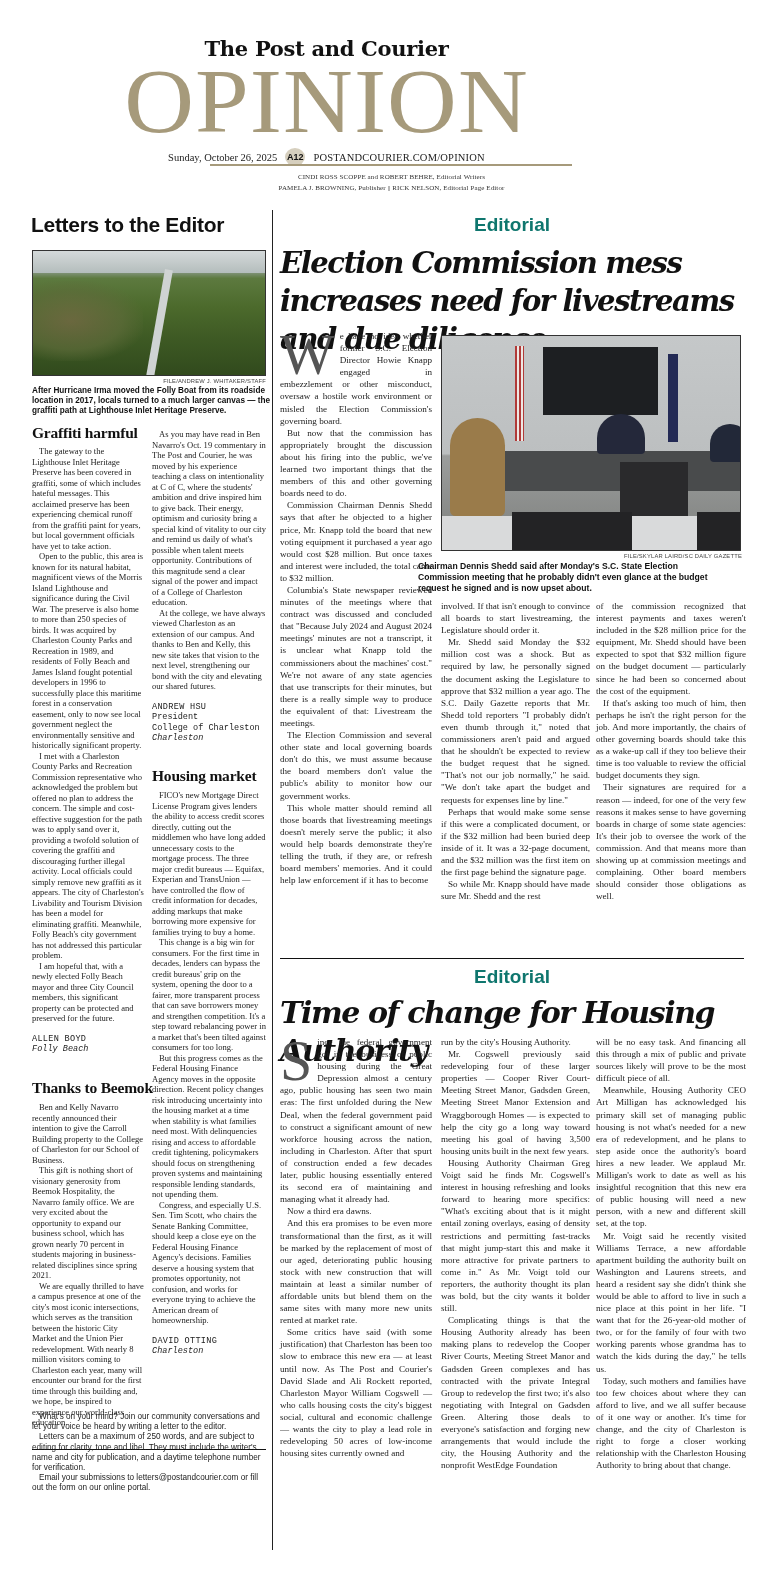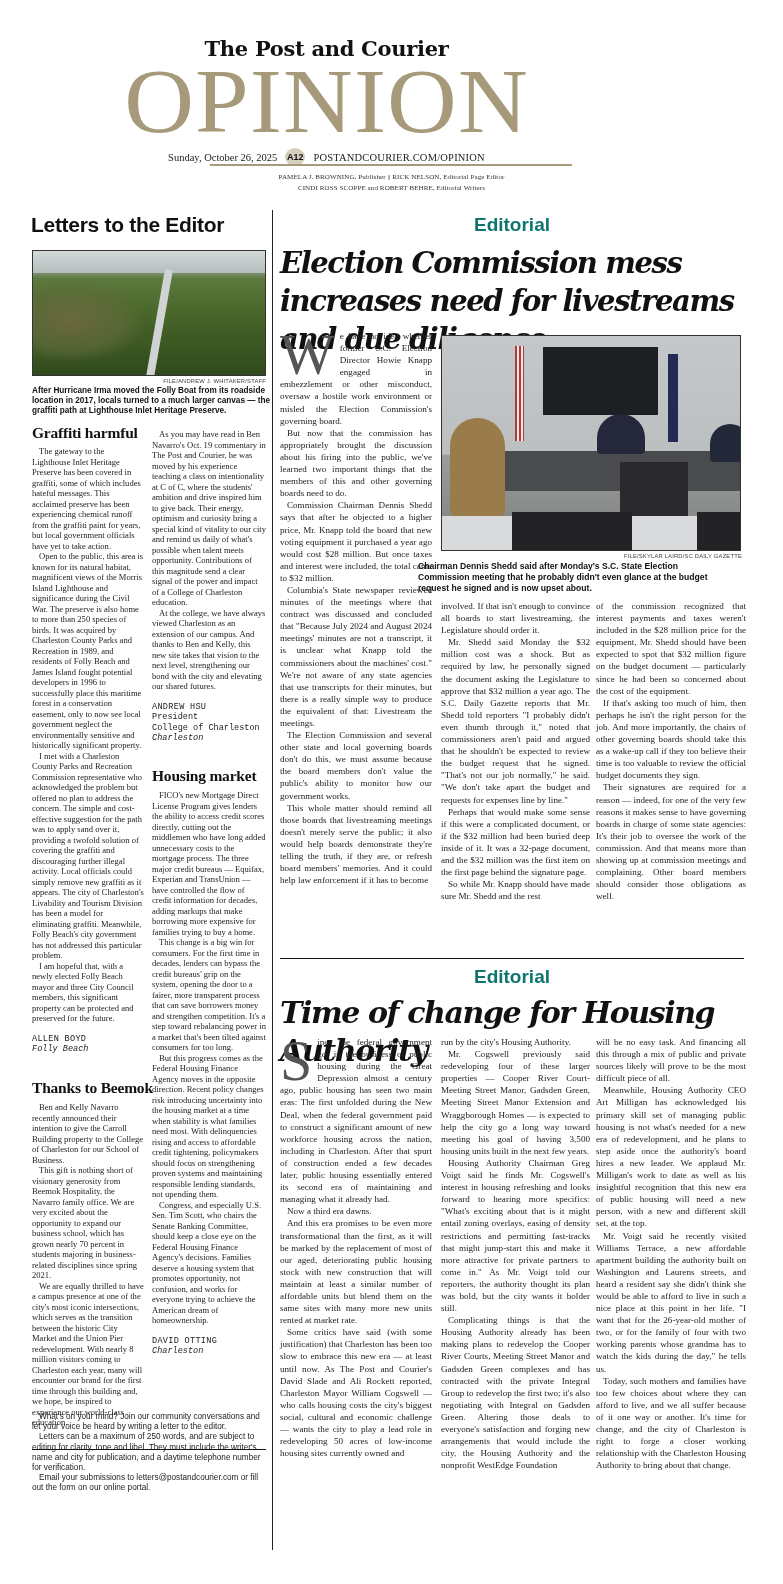--- a/index.html
+++ b/index.html
@@ -70,22 +70,22 @@
   <div class="paper-name">The Post and Courier</div>
   <div class="opinion">OPINION</div>
   <div class="dateline">
     <span>Sunday, October 26, 2025</span>
     <span class="page-badge">A12</span>
     <span class="url">POSTANDCOURIER.COM/OPINION</span>
   </div>
 </header>
 <div class="mast-rule"></div>
 <div class="staff">
+  <div>CINDI ROSS SCOPPE and ROBERT BEHRE, Editorial Writers</div>
   <div>PAMELA J. BROWNING, Publisher || RICK NELSON, Editorial Page Editor</div>
-  <div>CINDI ROSS SCOPPE and ROBERT BEHRE, Editorial Writers</div>
 </div>
 
 <h2 class="letters-head">Letters to the Editor</h2>
 <div class="letters-photo">
   <div class="water"></div>
   <div class="marsh"></div>
   <div class="path"></div>
 </div>
 <div class="credit" style="left:32px; top:378px; width:234px;">FILE/ANDREW J. WHITAKER/STAFF</div>
 <div class="caption" style="left:32px; top:386px; width:240px;">After Hurricane Irma moved the Folly Boat from its roadside location in 2017, locals turned to a much larger canvas — the graffiti path at Lighthouse Inlet Heritage Preserve.</div>

